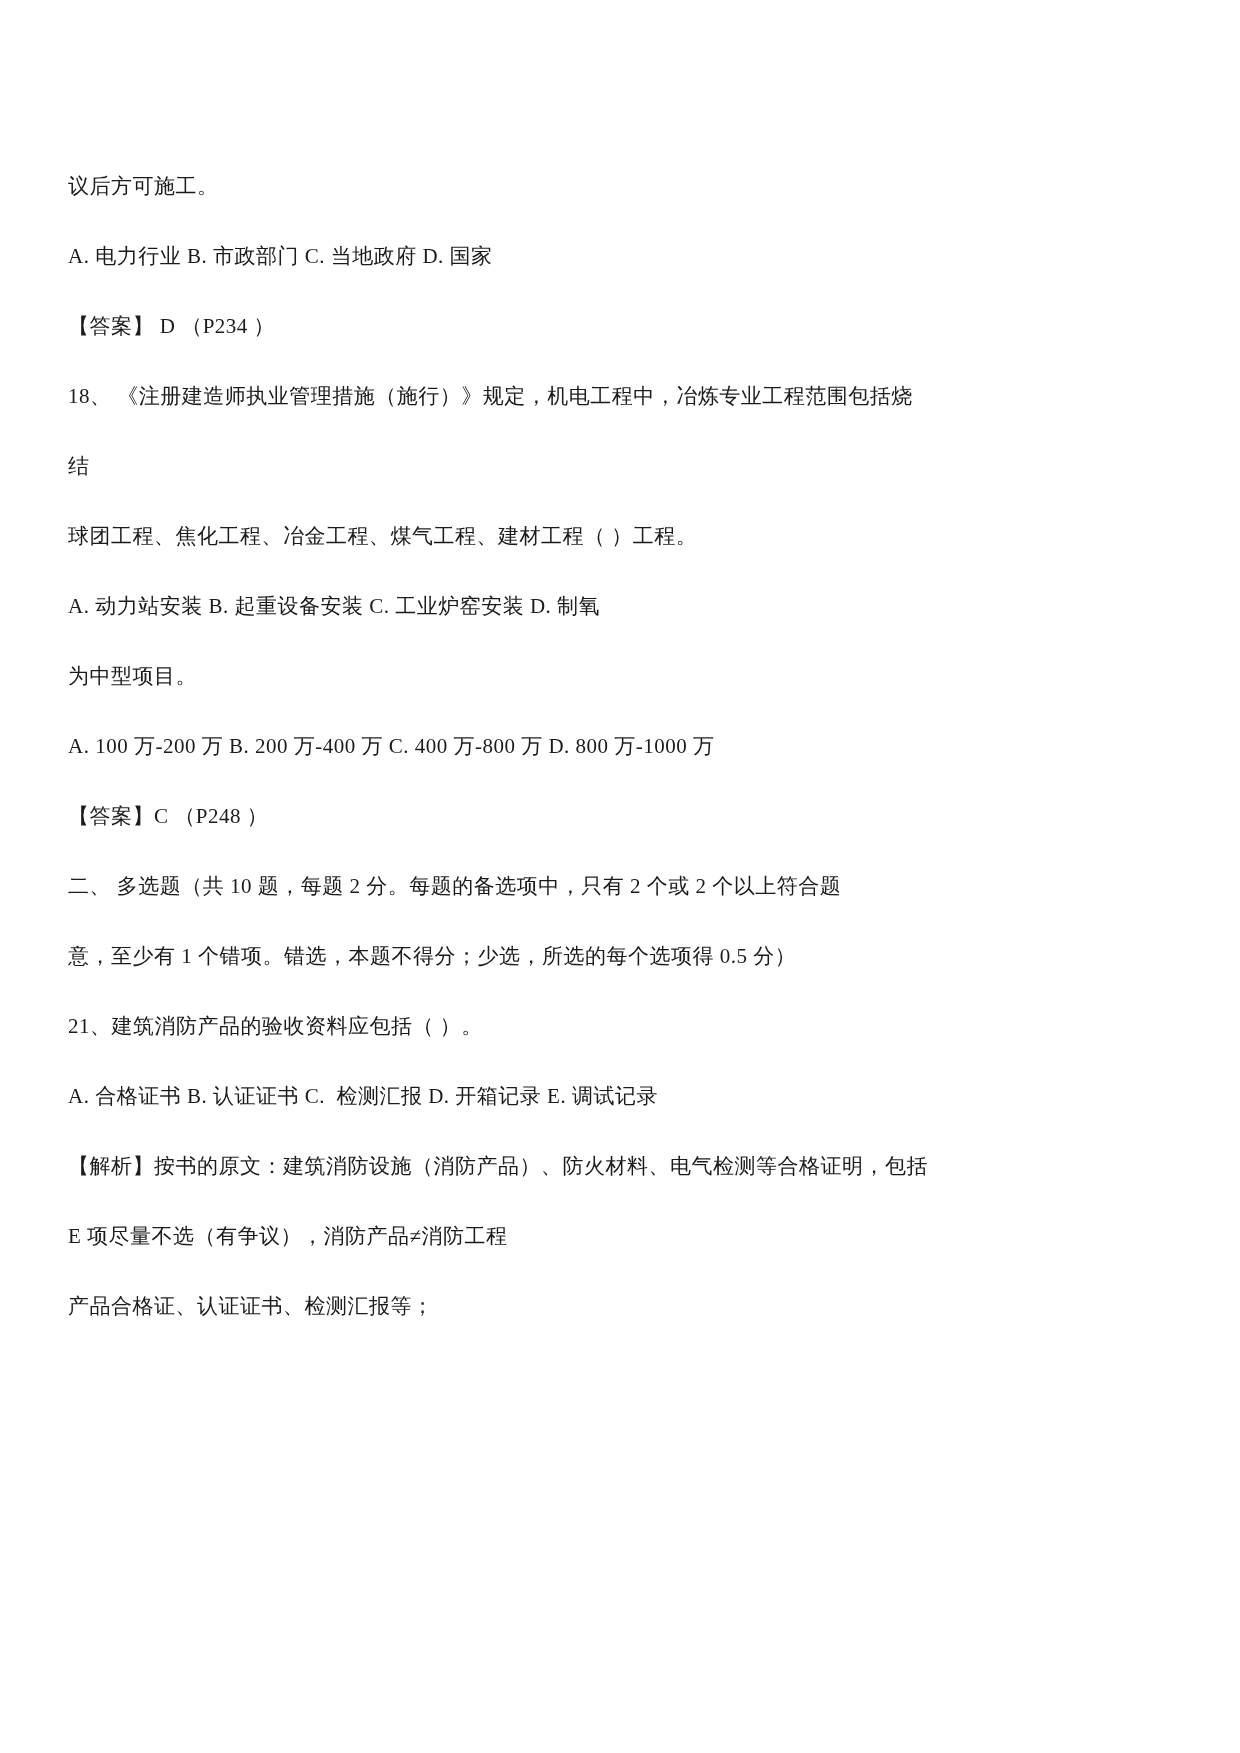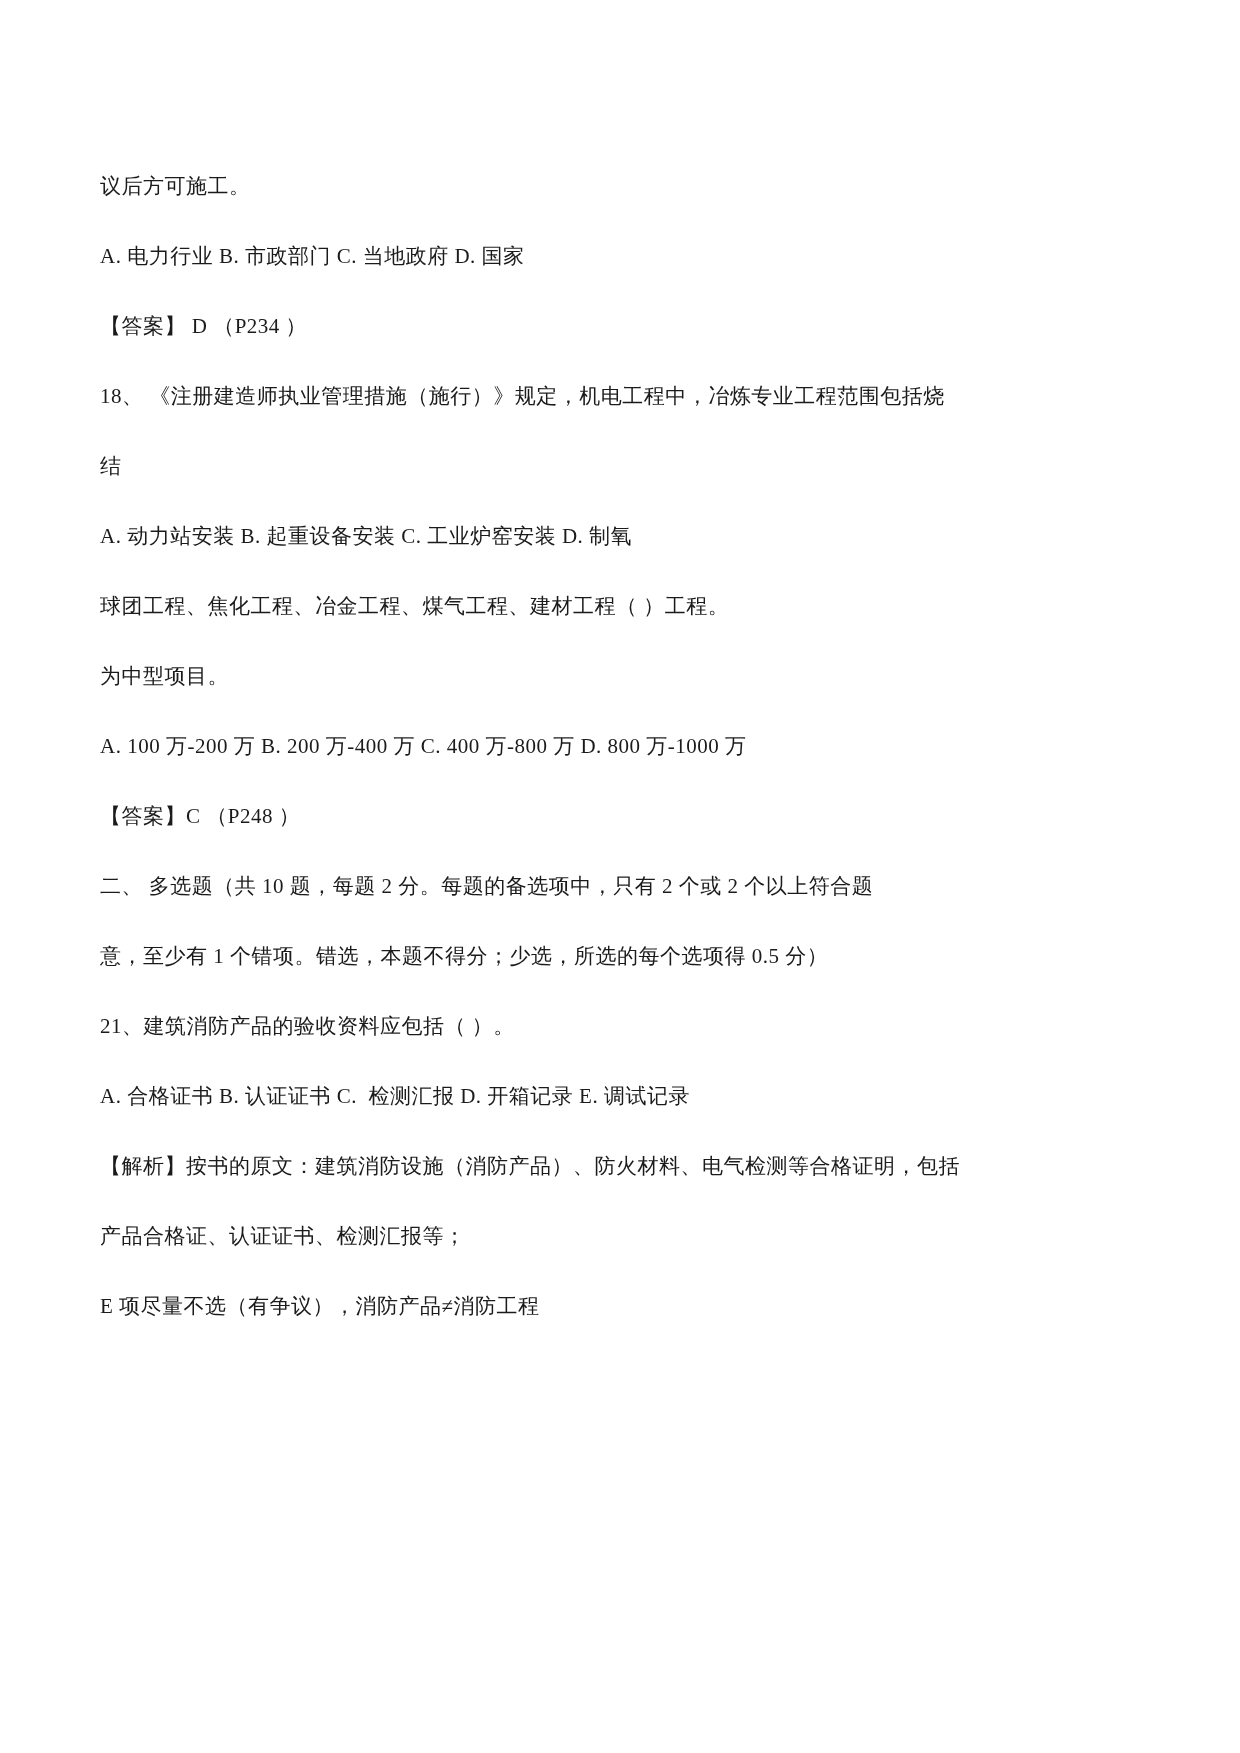--- a/index.html
+++ b/index.html
@@ -7,21 +7,21 @@
     margin: 0;
     padding: 0;
     background: #ffffff;
   }
   .page {
     position: relative;
     width: 1240px;
     height: 1753px;
     background: #ffffff;
     box-sizing: border-box;
-    padding: 151px 90px 0 100px;
+    padding: 151px 90px 0 68px;
     font-family: "Liberation Serif", "DejaVu Serif", serif;
     color: #1b1b1b;
     overflow: hidden;
   }
   .line {
     height: 70px;
     line-height: 70px;
     font-size: 21px;
     margin: 0;
     white-space: pre;
@@ -30,25 +30,25 @@
 </style>
 </head>
 <body>
 
 <div class="page">
   <p class="line">议后方可施工。</p>
   <p class="line">A. 电力行业 B. 市政部门 C. 当地政府 D. 国家</p>
   <p class="line">【答案】 D （P234 ）</p>
   <p class="line">18、 《注册建造师执业管理措施（施行）》规定，机电工程中，冶炼专业工程范围包括烧</p>
   <p class="line">结</p>
+  <p class="line">球团工程、焦化工程、冶金工程、煤气工程、建材工程（ ）工程。</p>
   <p class="line">A. 动力站安装 B. 起重设备安装 C. 工业炉窑安装 D. 制氧</p>
-  <p class="line">球团工程、焦化工程、冶金工程、煤气工程、建材工程（ ）工程。</p>
   <p class="line">为中型项目。</p>
   <p class="line">A. 100 万-200 万 B. 200 万-400 万 C. 400 万-800 万 D. 800 万-1000 万</p>
   <p class="line">【答案】C （P248 ）</p>
   <p class="line">二、 多选题（共 10 题，每题 2 分。每题的备选项中，只有 2 个或 2 个以上符合题</p>
   <p class="line">意，至少有 1 个错项。错选，本题不得分；少选，所选的每个选项得 0.5 分）</p>
   <p class="line">21、建筑消防产品的验收资料应包括（ ）。</p>
   <p class="line">A. 合格证书 B. 认证证书 C.  检测汇报 D. 开箱记录 E. 调试记录</p>
   <p class="line">【解析】按书的原文：建筑消防设施（消防产品）、防火材料、电气检测等合格证明，包括</p>
+  <p class="line">E 项尽量不选（有争议），消防产品≠消防工程</p>
   <p class="line">产品合格证、认证证书、检测汇报等；</p>
-  <p class="line">E 项尽量不选（有争议），消防产品≠消防工程</p>
 </div>
 
 </body></html>

